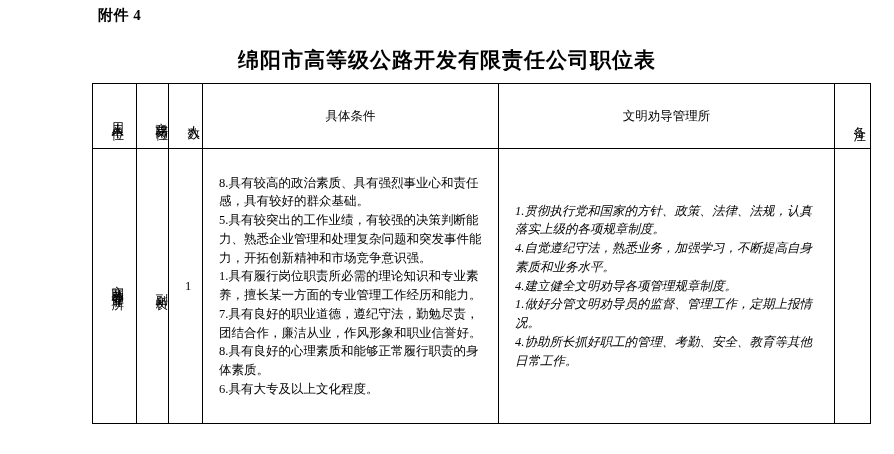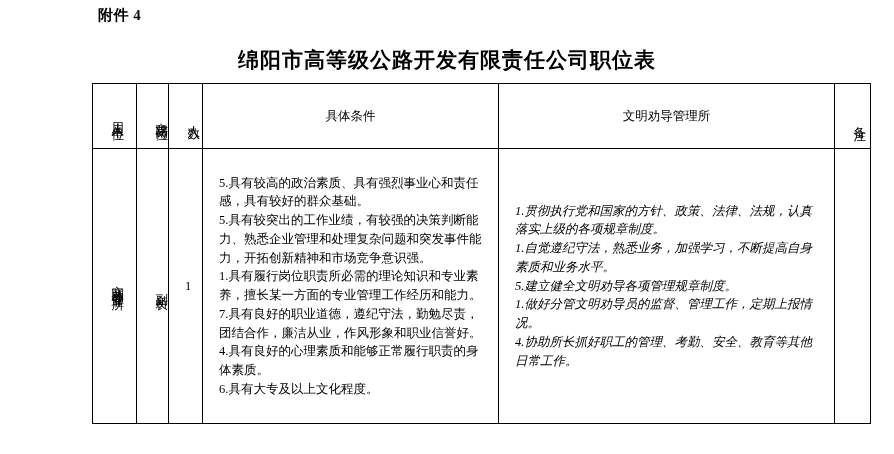--- a/index.html
+++ b/index.html
@@ -143,31 +143,31 @@
     <tbody>
       <tr>
         <td class="vert-cell">
           <span class="vertical">文明劝导管理所</span>
         </td>
         <td class="vert-cell">
           <span class="vertical">副所长</span>
         </td>
         <td class="cell-num">1</td>
         <td class="cell-text">
-          <p>5.具有较高的政治素质、具有强烈事业心和责任感，具有较好的群众基础。</p>
+          <p>8.具有较高的政治素质、具有强烈事业心和责任感，具有较好的群众基础。</p>
           <p>5.具有较突出的工作业绩，有较强的决策判断能力、熟悉企业管理和处理复杂问题和突发事件能力，开拓创新精神和市场竞争意识强。</p>
           <p>1.具有履行岗位职责所必需的理论知识和专业素养，擅长某一方面的专业管理工作经历和能力。</p>
           <p>7.具有良好的职业道德，遵纪守法，勤勉尽责，团结合作，廉洁从业，作风形象和职业信誉好。</p>
-          <p>4.具有良好的心理素质和能够正常履行职责的身体素质。</p>
+          <p>8.具有良好的心理素质和能够正常履行职责的身体素质。</p>
           <p>6.具有大专及以上文化程度。</p>
         </td>
         <td class="cell-text cell-duty">
           <p>1.贯彻执行党和国家的方针、政策、法律、法规，认真落实上级的各项规章制度。</p>
-          <p>1.自觉遵纪守法，熟悉业务，加强学习，不断提高自身素质和业务水平。</p>
-          <p>5.建立健全文明劝导各项管理规章制度。</p>
+          <p>4.自觉遵纪守法，熟悉业务，加强学习，不断提高自身素质和业务水平。</p>
+          <p>4.建立健全文明劝导各项管理规章制度。</p>
           <p>1.做好分管文明劝导员的监督、管理工作，定期上报情况。</p>
           <p>4.协助所长抓好职工的管理、考勤、安全、教育等其他日常工作。</p>
         </td>
         <td class="cell-empty"></td>
       </tr>
     </tbody>
   </table>
 
 </div>
 

